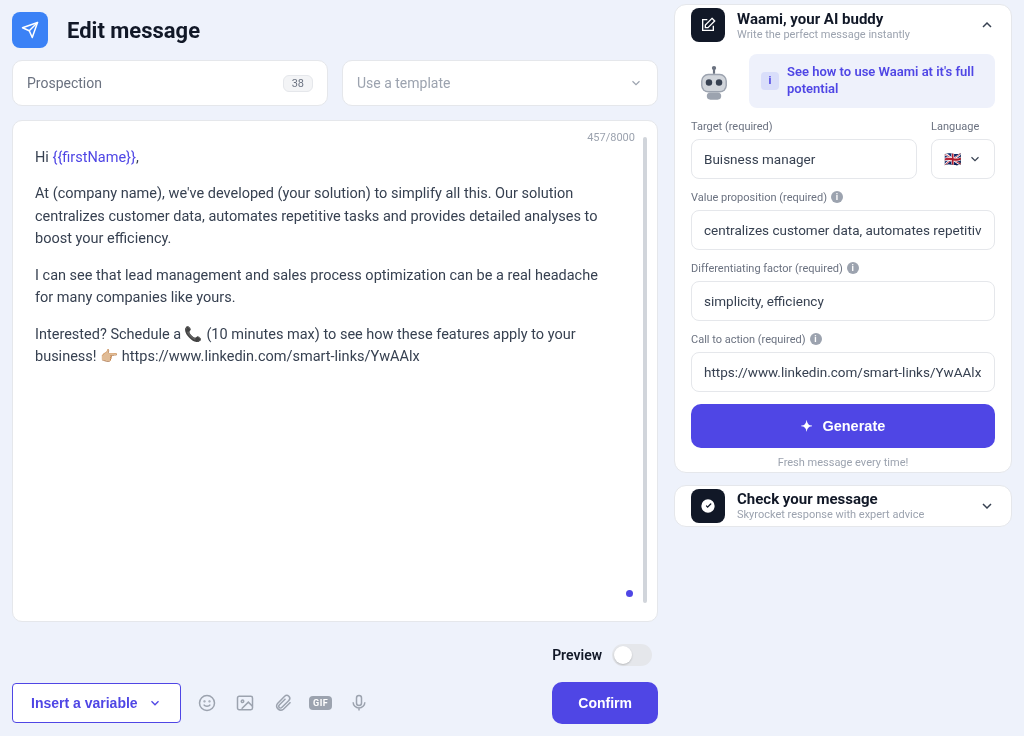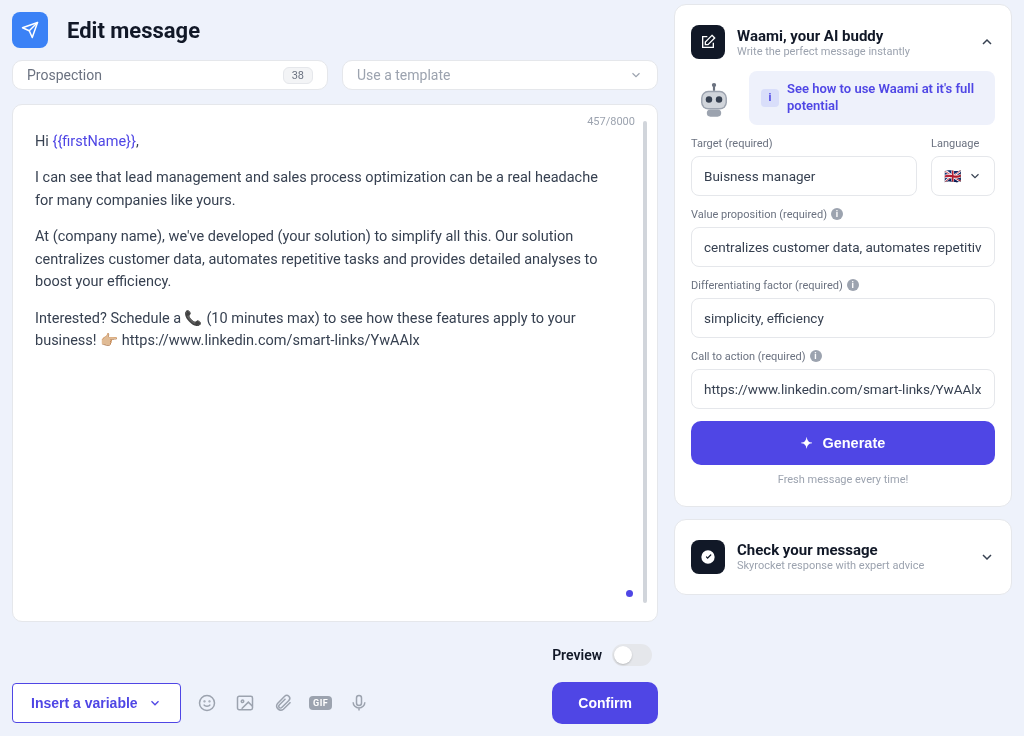--- a/index.html
+++ b/index.html
@@ -20,21 +20,21 @@
   .icon-box {
     width: 36px; height: 36px; border-radius: 8px;
     background: #3b82f6; display: flex; align-items: center; justify-content: center;
     color: white;
   }
   .page-title { font-size: 22px; font-weight: 700; color: #111827; }
 
   .top-inputs { display: flex; gap: 14px; margin-bottom: 14px; }
   .subject-wrap, .template-wrap {
     flex: 1; background: #fff; border: 1px solid #e5e7eb; border-radius: 10px;
-    height: 30px; display: flex; align-items: center; padding: 0 14px;
+    height: 46px; display: flex; align-items: center; padding: 0 14px;
   }
   .subject-wrap { justify-content: space-between; }
   .subject-text { color: #6b7280; font-size: 14px; }
   .subject-count {
     background: #f3f4f6; border: 1px solid #e5e7eb; border-radius: 6px;
     padding: 1px 8px; font-size: 11px; color: #6b7280;
   }
   .template-wrap { justify-content: space-between; color: #9ca3af; gap: 17px; }
   .chev { width: 14px; height: 14px; }
 
@@ -80,21 +80,21 @@
     background: #9ca3af; color: #fff; font-size: 9px; font-weight: 700;
     border-radius: 4px; padding: 2px 4px; letter-spacing: 0.5px;
   }
   .confirm-btn {
     margin-left: auto; background: #4f46e5; color: #fff; border: none;
     border-radius: 10px; height: 42px; padding: 0 26px; font-weight: 600; font-size: 14px; cursor: pointer;
   }
 
   .panel {
     background: #fff; border: 1px solid #e5e7eb; border-radius: 12px;
-    padding: 20px 16px; display: flex; flex-direction: column; gap: 12px;
+    padding: 3px 16px; display: flex; flex-direction: column; gap: 12px;
   }
   .panel-head { display: flex; align-items: center; gap: 12px; }
   .panel-head .square-icon {
     width: 34px; height: 34px; border-radius: 8px; background: #111827;
     display: flex; align-items: center; justify-content: center; color: #fff;
   }
   .panel-head .titles { flex: 1; }
   .panel-title { font-weight: 700; font-size: 15px; color: #111827; }
   .panel-sub { font-size: 11px; color: #9ca3af; }
   .collapse-caret { width: 16px; height: 16px; color: #374151; cursor:pointer; }
@@ -166,22 +166,22 @@
       </div>
     </div>
 
     <div class="editor-card">
       <div class="char-count">457/8000</div>
       <div class="scroll-track"></div>
       <div class="msg-body">
         <p>
           <span>Hi </span><span class="var-token">{{firstName}}</span><span>,</span>
         </p>
+        <p>At (company name), we've developed (your solution) to simplify all this. Our solution centralizes customer data, automates repetitive tasks and provides detailed analyses to boost your efficiency.</p>
         <p>I can see that lead management and sales process optimization can be a real headache for many companies like yours.</p>
-        <p>At (company name), we've developed (your solution) to simplify all this. Our solution centralizes customer data, automates repetitive tasks and provides detailed analyses to boost your efficiency.</p>
         <p>Interested? Schedule a 📞 (10 minutes max) to see how these features apply to your business! 👉🏼 https://www.linkedin.com/smart-links/YwAAlx</p>
       </div>
       <div class="blue-dot"></div>
     </div>
 
     <div class="preview-row">
       <span class="preview-label">Preview</span>
       <div class="toggle">
         <div class="toggle-knob"></div>
       </div>

